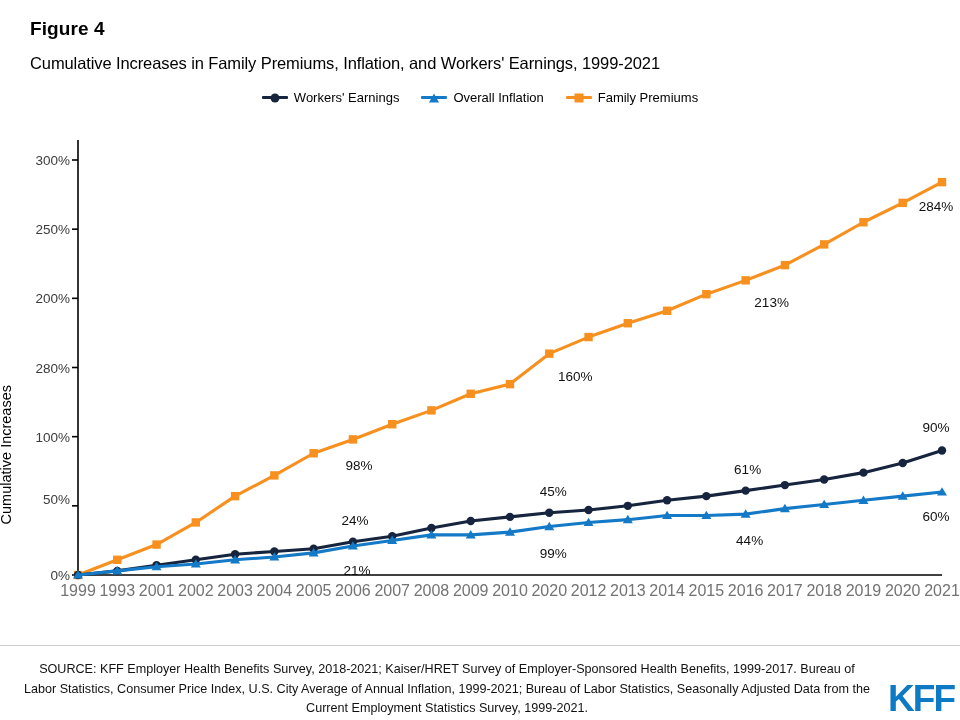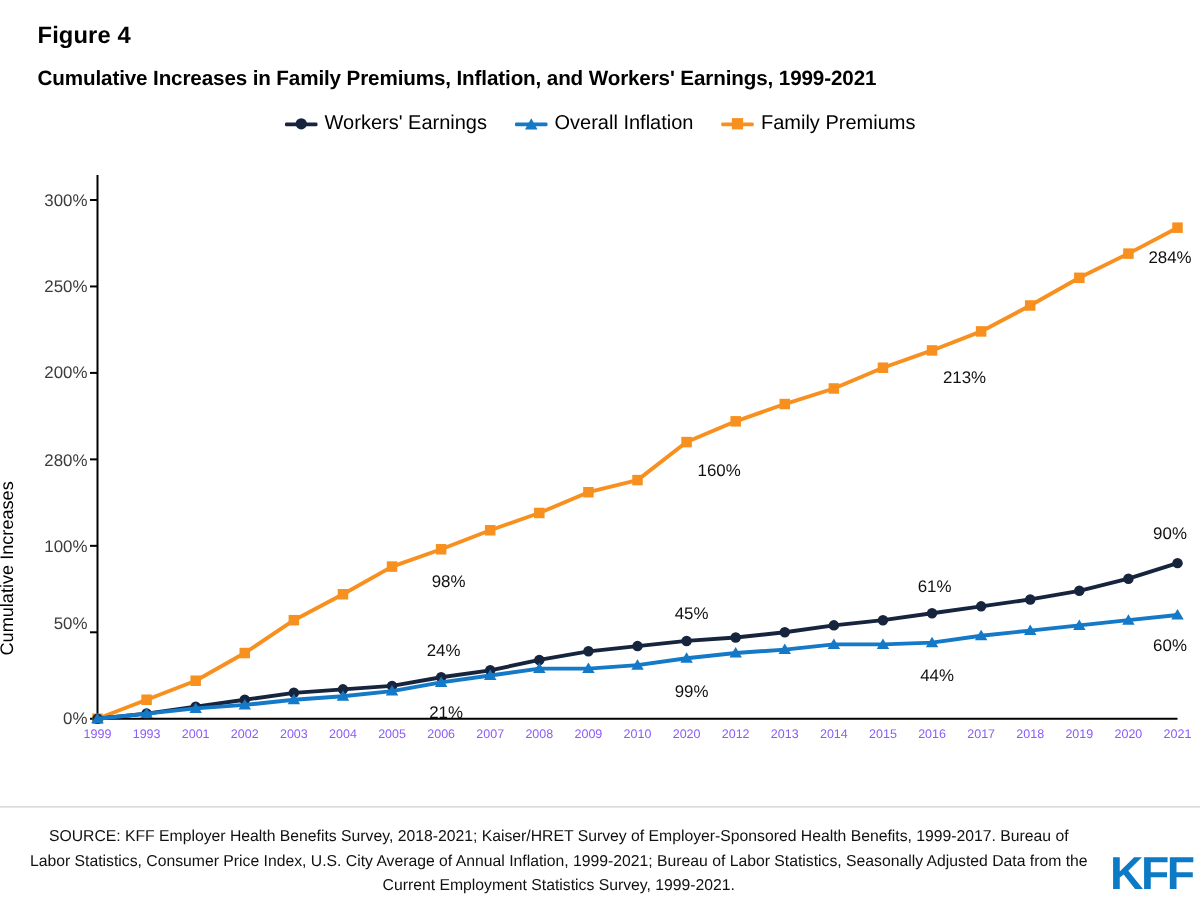--- a/index.html
+++ b/index.html
@@ -12,27 +12,27 @@
     position:relative;
   }
   #figure-root{position:absolute;inset:0;}
 
   .fig-label{
     position:absolute;left:30px;top:18px;
     font-size:19px;font-weight:bold;letter-spacing:.1px;
   }
   .fig-title{
     position:absolute;left:30px;top:54px;
-    font-size:16.5px;font-weight:bold;letter-spacing:-.1px;
+    font-size:16.5px;font-weight:normal;letter-spacing:-.1px;
   }
 
   .legend{
     position:absolute;left:0;top:90px;width:960px;
     display:flex;justify-content:center;align-items:center;gap:22px;
-    font-size:16px;
+    font-size:13px;
   }
   .legend-item{display:flex;align-items:center;gap:6px;}
   .legend-line{position:relative;width:26px;height:3px;border-radius:1px;display:inline-block;}
   .legend-mark{
     position:absolute;left:50%;top:50%;transform:translate(-50%,-50%);
   }
   .m-circle{width:9px;height:9px;border-radius:50%;}
   .m-square{width:9px;height:9px;}
   .m-tri{width:0;height:0;border-left:5.5px solid transparent;border-right:5.5px solid transparent;}
 
@@ -41,21 +41,21 @@
     position:absolute;left:-2px;top:255px;
     transform-origin:left top;transform:rotate(-90deg) translate(-100%,0);
     font-size:14.5px;white-space:nowrap;
   }
   .ytick-label{
     position:absolute;right:0;width:62px;text-align:right;
     font-size:13.5px;color:#3c3c3c;transform:translateY(-50%);
   }
   .ytick-col{position:absolute;left:8px;top:0;width:62px;height:470px;}
   .xtick-label{
-    position:absolute;top:452px;font-size:10px;color:#8b5cf6;
+    position:absolute;top:452px;font-size:16px;color:#737373;
     transform:translateX(-50%);white-space:nowrap;
   }
   svg.chart{position:absolute;left:0;top:0;}
   .dlabel{
     position:absolute;font-size:13.5px;color:#111;white-space:nowrap;
     transform:translate(-50%,-50%);
   }
 
   .source{
     position:absolute;left:22px;top:660px;width:850px;

